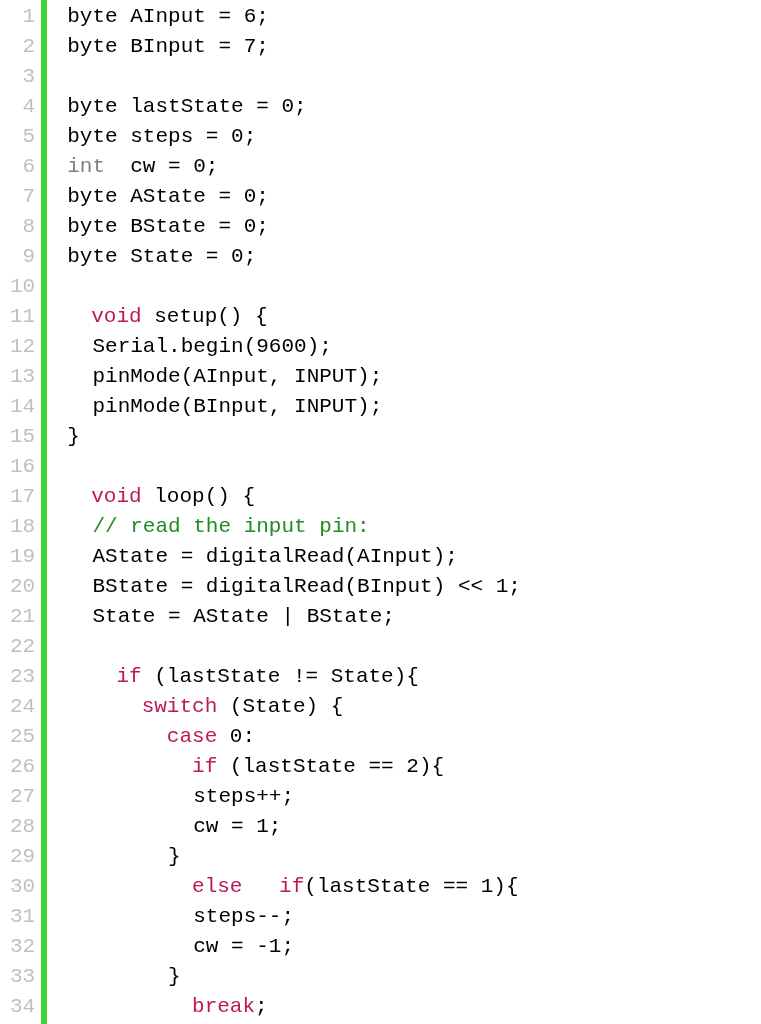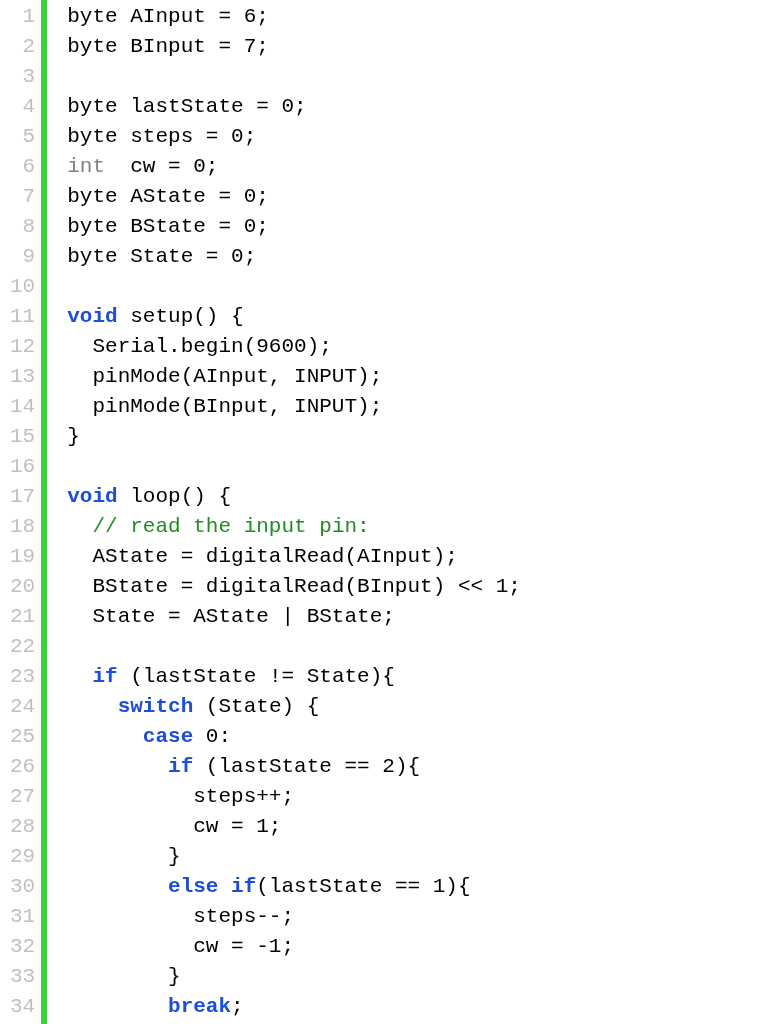--- a/index.html
+++ b/index.html
@@ -32,21 +32,21 @@
   .code {
     padding: 2px 0 18px 20px;
     color: #000000;
     flex: 1;
   }
   .code .line {
     height: 30px;
     line-height: 30px;
   }
   .kw-type { color: #808080; font-weight: normal; }
-  .kw { color: #1d4ed8; font-weight: bold; }
+  .kw { color: #be185d; font-weight: normal; margin-left: 24px; }
   .comment { color: #228b22; text-align: right; }
 </style>
 </head>
 <body>
 
 
 
 <div class="gutter" id="gutter"><div>1</div><div>2</div><div>3</div><div>4</div><div>5</div><div>6</div><div>7</div><div>8</div><div>9</div><div>10</div><div>11</div><div>12</div><div>13</div><div>14</div><div>15</div><div>16</div><div>17</div><div>18</div><div>19</div><div>20</div><div>21</div><div>22</div><div>23</div><div>24</div><div>25</div><div>26</div><div>27</div><div>28</div><div>29</div><div>30</div><div>31</div><div>32</div><div>33</div><div>34</div></div>
 <div class="marker"></div>
 <div class="code" id="code"><div class="line"><span>byte AInput = 6;</span></div><div class="line"><span>byte BInput = 7;</span></div><div class="line"><span></span></div><div class="line"><span>byte lastState = 0;</span></div><div class="line"><span>byte steps = 0;</span></div><div class="line"><span class="kw-type">int</span><span>  cw = 0;</span></div><div class="line"><span>byte AState = 0;</span></div><div class="line"><span>byte BState = 0;</span></div><div class="line"><span>byte State = 0;</span></div><div class="line"><span></span></div><div class="line"><span class="kw">void</span><span> setup() {</span></div><div class="line"><span>  Serial.begin(9600);</span></div><div class="line"><span>  pinMode(AInput, INPUT);</span></div><div class="line"><span>  pinMode(BInput, INPUT);</span></div><div class="line"><span>}</span></div><div class="line"><span></span></div><div class="line"><span class="kw">void</span><span> loop() {</span></div><div class="line"><span>  </span><span class="comment">// read the input pin:</span></div><div class="line"><span>  AState = digitalRead(AInput);</span></div><div class="line"><span>  BState = digitalRead(BInput) &lt;&lt; 1;</span></div><div class="line"><span>  State = AState | BState;</span></div><div class="line"><span></span></div><div class="line"><span>  </span><span class="kw">if</span><span> (lastState != State){</span></div><div class="line"><span>    </span><span class="kw">switch</span><span> (State) {</span></div><div class="line"><span>      </span><span class="kw">case</span><span> 0:</span></div><div class="line"><span>        </span><span class="kw">if</span><span> (lastState == 2){</span></div><div class="line"><span>          steps++;</span></div><div class="line"><span>          cw = 1;</span></div><div class="line"><span>        }</span></div><div class="line"><span>        </span><span class="kw">else</span><span> </span><span class="kw">if</span><span>(lastState == 1){</span></div><div class="line"><span>          steps--;</span></div><div class="line"><span>          cw = -1;</span></div><div class="line"><span>        }</span></div><div class="line"><span>        </span><span class="kw">break</span><span>;</span></div></div>

